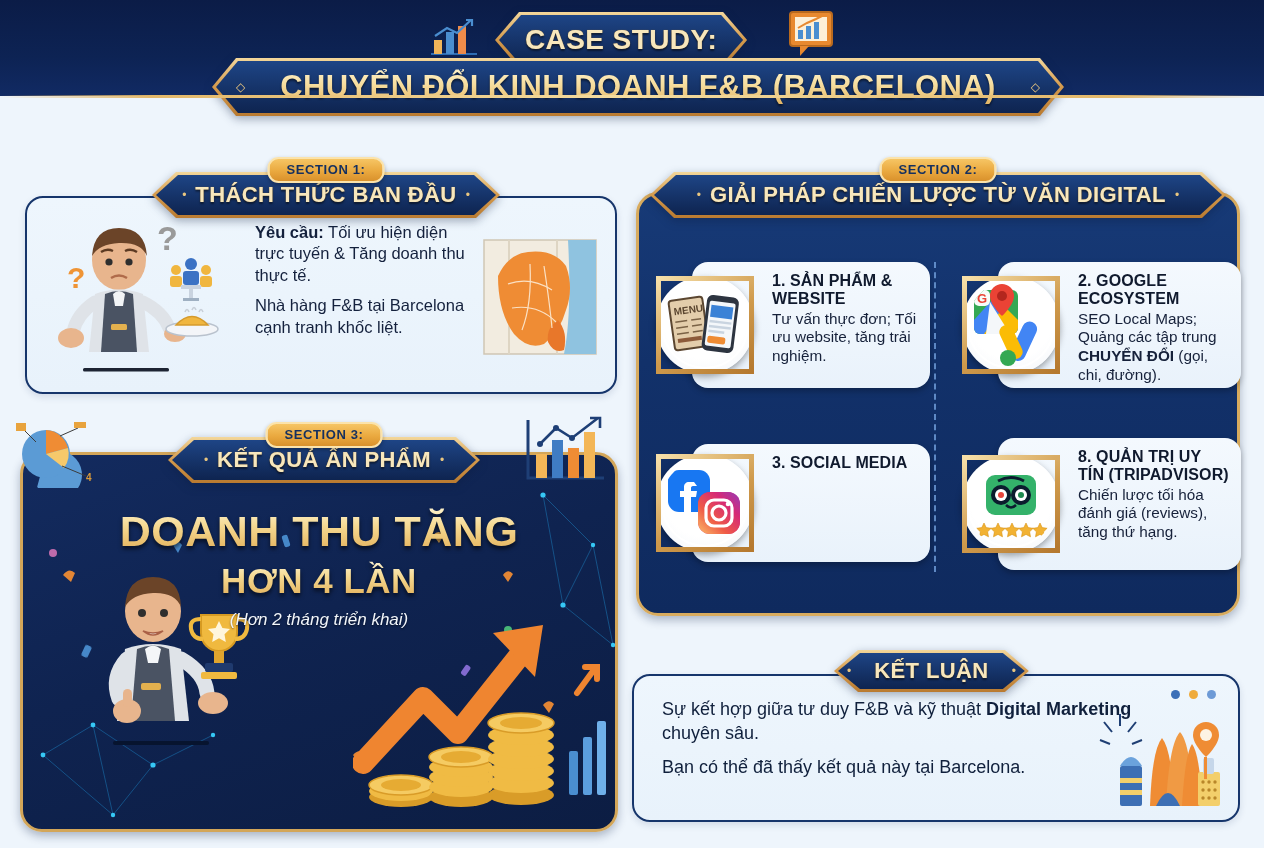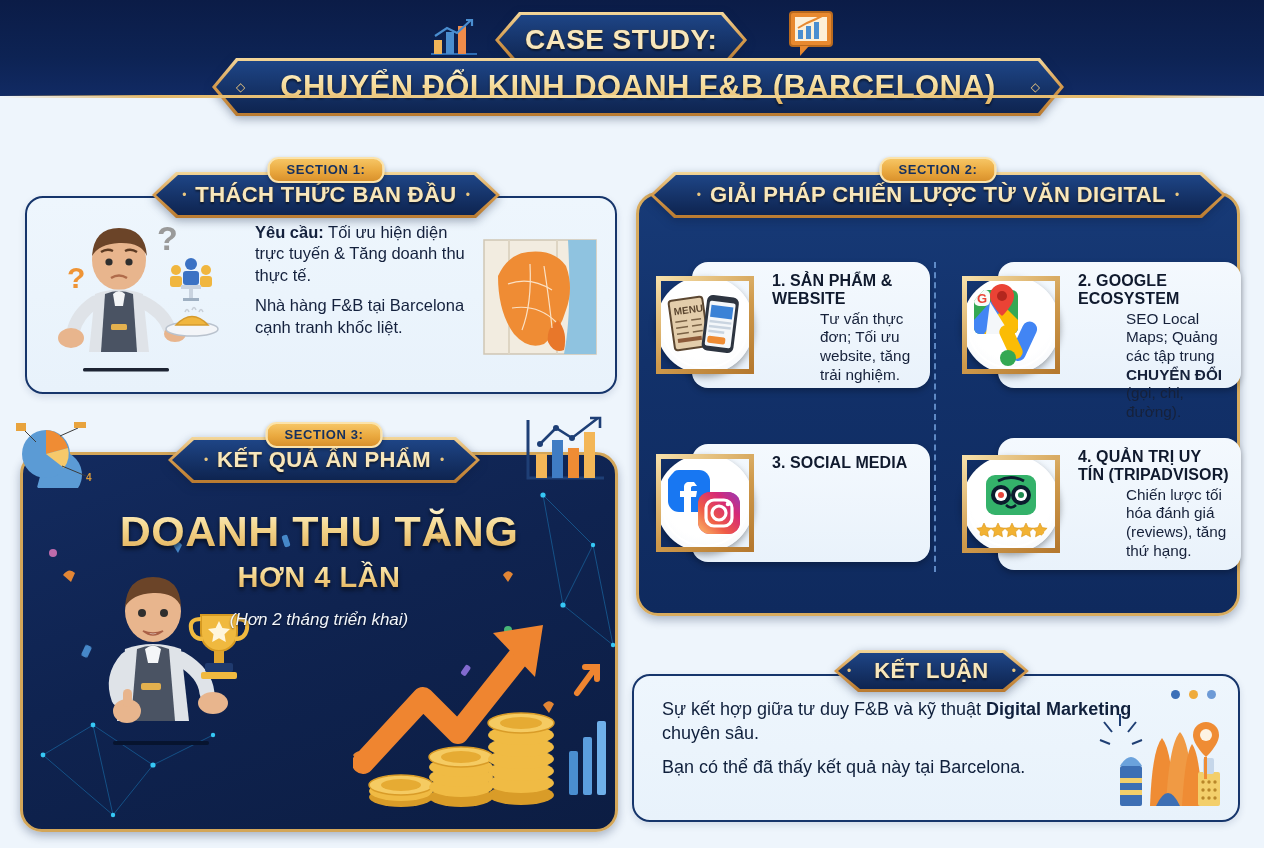--- a/index.html
+++ b/index.html
@@ -102,21 +102,21 @@
     border-left:2px dashed #6d9ad6; opacity:.85;
   }
   .solution-card{
     position:absolute;
     background:linear-gradient(180deg,#f4f9fe 0%,#e9f2fb 100%);
     border-radius:16px;
     box-shadow:0 3px 6px rgba(0,0,0,.28);
     padding:10px 12px 10px 80px;
   }
   .sc-title{ font-size:16px; font-weight:bold; color:#101a2e; line-height:1.12; letter-spacing:.1px; }
-  .sc-body{ font-size:15.3px; color:#16213a; line-height:1.22; margin-top:2px;margin-left:48px; }
+  .sc-body{ font-size:15.3px; color:#16213a; line-height:1.22; margin-top:2px; }
   .sc-body b{ font-weight:bold; }
   .sc-medallion{
     position:absolute; left:-36px; top:50%; transform:translateY(-50%);
     width:98px; height:98px; border-radius:50%;
     background:radial-gradient(circle at 50% 40%,#ffffff 62%,#f3f6fa 100%);
     border:5px solid;
     border-image:linear-gradient(145deg,#f6dfa8,#cf9a4c 55%,#b5792f) 1;
     border-radius:50%;
     box-shadow:0 3px 7px rgba(0,0,0,.35), inset 0 0 0 2px #fff;
     display:flex; align-items:center; justify-content:center;
@@ -138,21 +138,21 @@
   }
   #s3-headline{
     position:absolute; left:0; top:52px; width:100%; text-align:center;
     font-size:43px; font-weight:bold; letter-spacing:.5px;
     background:linear-gradient(180deg,#fdf3cf 0%,#f5d890 40%,#e0ab53 100%);
     -webkit-background-clip:text; background-clip:text; color:transparent;
     filter:drop-shadow(0 3px 2px rgba(0,0,0,.6));
   }
   #s3-subheadline{
     position:absolute; left:0; top:106px; width:100%; text-align:center;
-    font-size:29px; font-weight:bold; letter-spacing:.5px;
+    font-size:35px; font-weight:bold; letter-spacing:.5px;
     background:linear-gradient(180deg,#fdf3cf 0%,#f5d890 40%,#e0ab53 100%);
     -webkit-background-clip:text; background-clip:text; color:transparent;
     filter:drop-shadow(0 3px 2px rgba(0,0,0,.6));
   }
   #s3-note{
     position:absolute; left:0; top:155px; width:100%; text-align:center;
     font-size:17px; font-style:italic; color:#f2f6fb;
     text-shadow:0 1px 2px rgba(0,0,0,.55);
   }
   #s3-person{ position:absolute; left:60px; top:108px; width:200px; height:200px; }
@@ -416,21 +416,21 @@
       <path d="M38 44 q5 5 10 0" stroke="#0b1c2e" stroke-width="2.5" fill="none"></path>
       <g fill="#f2b233" stroke="#d89416" stroke-width=".6">
         <path d="M16 62 l2.2 4.6 5 .7 -3.6 3.5 .9 5 -4.5-2.4 -4.5 2.4 .9-5 -3.6-3.5 5-.7z"></path>
         <path d="M30 62 l2.2 4.6 5 .7 -3.6 3.5 .9 5 -4.5-2.4 -4.5 2.4 .9-5 -3.6-3.5 5-.7z"></path>
         <path d="M44 62 l2.2 4.6 5 .7 -3.6 3.5 .9 5 -4.5-2.4 -4.5 2.4 .9-5 -3.6-3.5 5-.7z"></path>
         <path d="M58 62 l2.2 4.6 5 .7 -3.6 3.5 .9 5 -4.5-2.4 -4.5 2.4 .9-5 -3.6-3.5 5-.7z"></path>
         <path d="M72 62 l2.2 4.6 5 .7 -3.6 3.5 .9 5 -4.5-2.4 -4.5 2.4 .9-5 -3.6-3.5 5-.7z"></path>
       </g>
     </svg>
   </span>
-  <div class="sc-title">4. QUẢN TRỊ UY TÍN (TRIPADVISOR)</div>
+  <div class="sc-title">8. QUẢN TRỊ UY TÍN (TRIPADVISOR)</div>
   <div class="sc-body">Chiến lược tối hóa đánh giá (reviews), tăng thứ hạng.</div>
 </div>
 
 <span id="s3-deco-pie">
   <svg viewBox="0 0 108 70" width="108" height="70">
     <path d="M44 36 a24 24 0 1 1 24 -24 z" fill="#5b9bd5" transform="rotate(150 44 36)"></path>
     <circle cx="44" cy="36" r="24" fill="#5b9bd5"></circle>
     <path d="M44 36 L44 12 A24 24 0 0 1 66 30 z" fill="#ef8c34"></path>
     <path d="M44 36 L66 30 A24 24 0 0 1 62 50 z" fill="#f6c96b"></path>
     <g stroke="#3c3c3c" stroke-width="1" fill="none">

